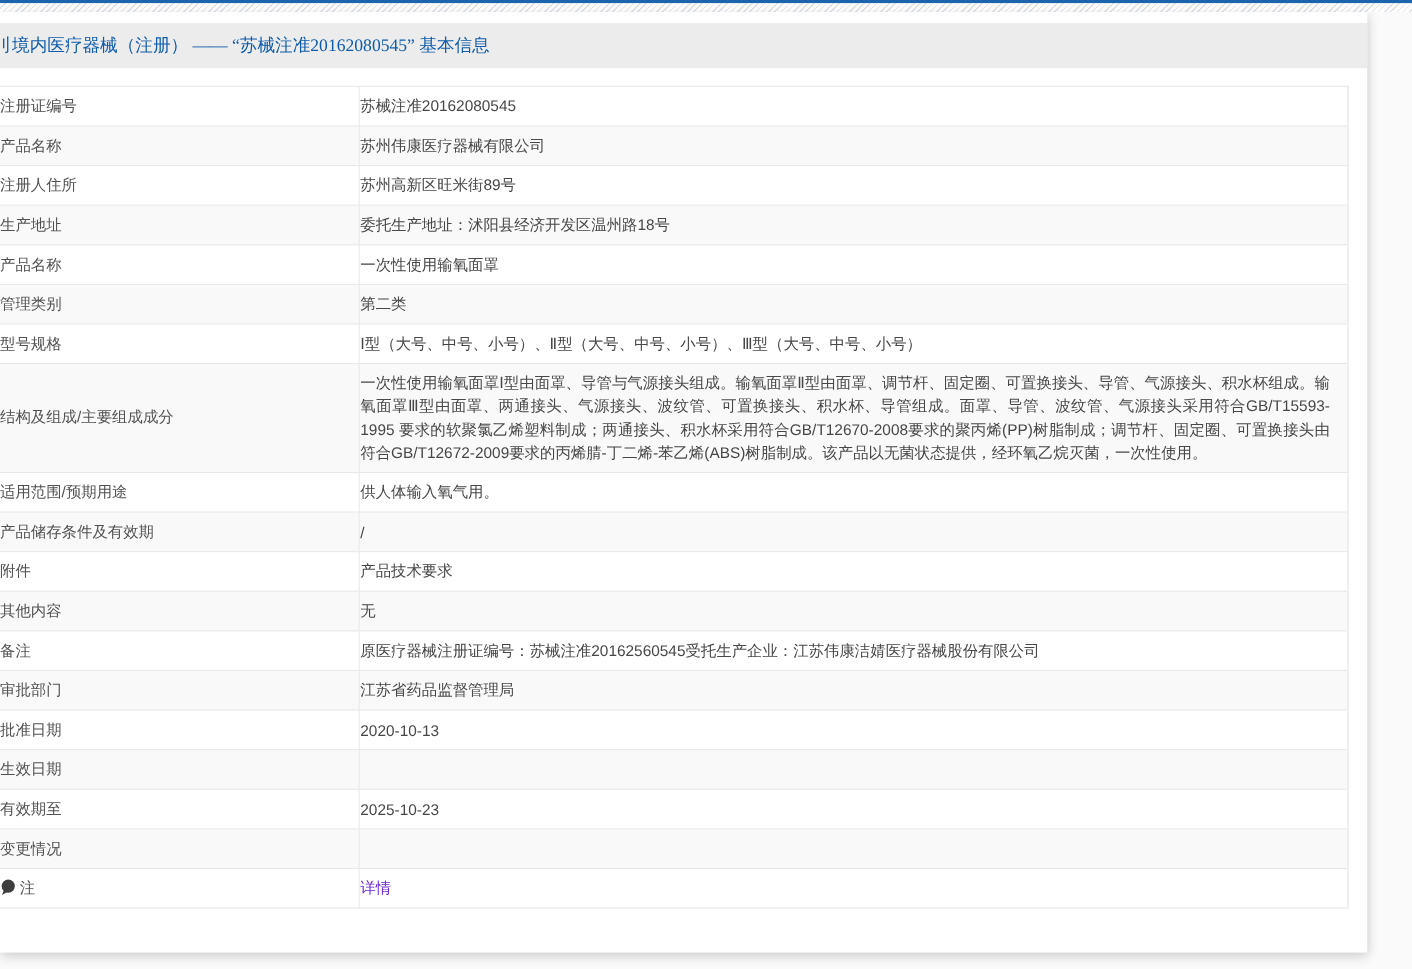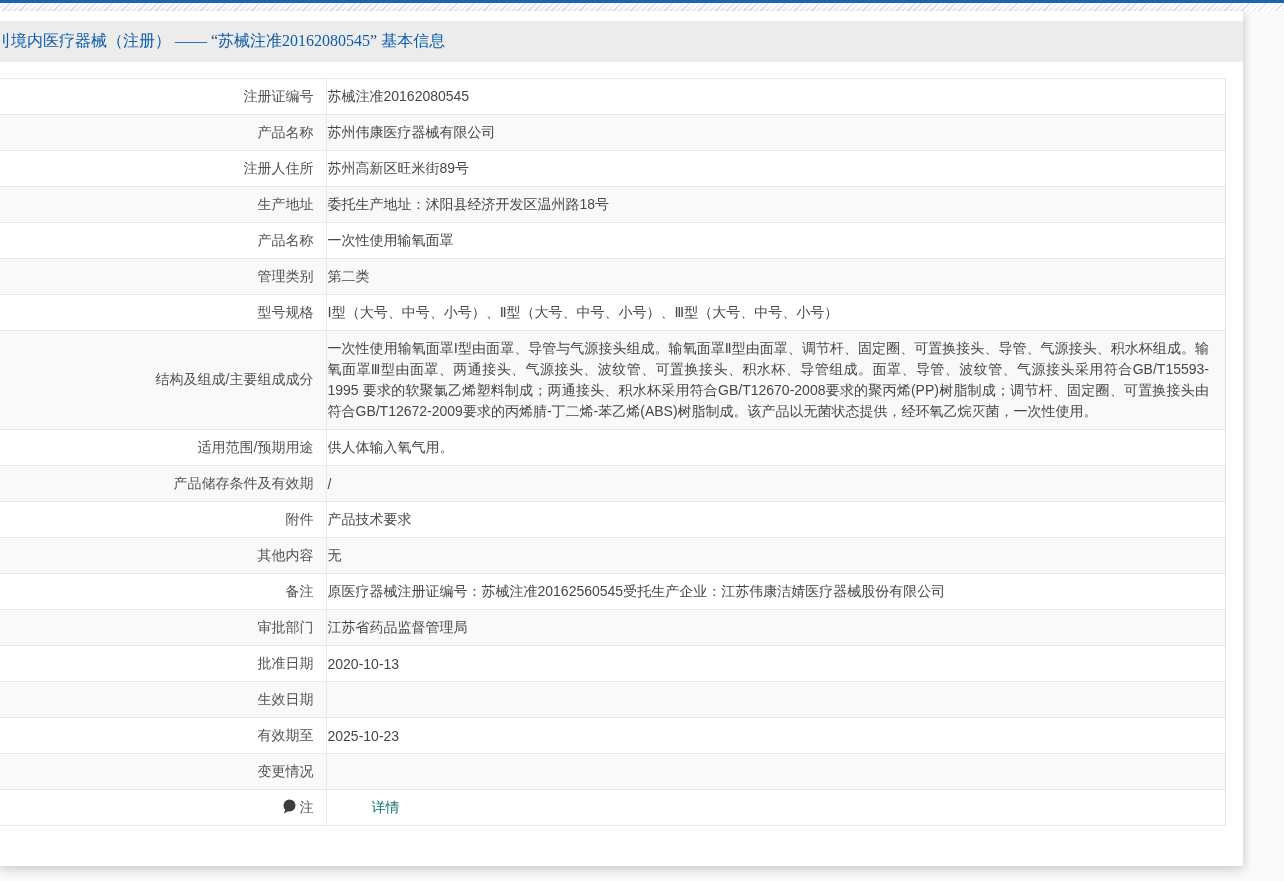--- a/index.html
+++ b/index.html
@@ -30,21 +30,21 @@
   .title-text{font-size:16px;white-space:nowrap;}
   .info-table{
     position:absolute;top:67px;left:0;width:1226px;
     border-collapse:collapse;table-layout:fixed;
     border-top:1px solid #e8e8e8;border-right:1px solid #e3e3e3;
   }
   .info-table tr{height:36px;background:#ffffff;}
   .info-table tr.even{background:#f9f9f9;}
   .info-table td{border-bottom:1px solid #e8e8e8;font-size:14px;vertical-align:middle;}
   td.lbl{
-    width:326px;box-sizing:border-box;text-align:right;
+    width:326px;box-sizing:border-box;text-align:left;
     padding:0 12px 0 0;color:#525252;border-right:1px solid #e8e8e8;
     white-space:nowrap;
   }
   td.val{padding:7px 16px 7px 1px;color:#474747;}
   tr.tall td.val{line-height:21px;text-align:justify;}
   .link{text-decoration:none;cursor:pointer;}
   .note-icon{display:inline-block;width:15px;height:16px;vertical-align:-3px;margin-right:3px;}
 </style>
 </head>
 <body>
@@ -130,17 +130,17 @@
         </tr>
         <tr class="even">
           <td class="lbl"><span>变更情况</span></td>
           <td class="val"></td>
         </tr>
         <tr class="">
           <td class="lbl"><span class="note-icon"><svg width="15" height="16" viewBox="0 0 15 16" xmlns="http://www.w3.org/2000/svg">
                 <circle cx="7.5" cy="6.5" r="6" fill="#3d3d3d"></circle>
                 <path d="M3.4 10.6 L1.8 14.6 L6.6 11.9 Z" fill="#3d3d3d"></path>
               </svg></span><span>注</span></td>
-          <td class="val"><a class="link" href="#" style="color: #0f766e; margin-left: 44px;">详情</a></td>
+          <td class="val"><a class="link" href="#" style="color: #6d28d9;">详情</a></td>
         </tr>
       </tbody>
   </table>
 </div>
 
 </body></html>

